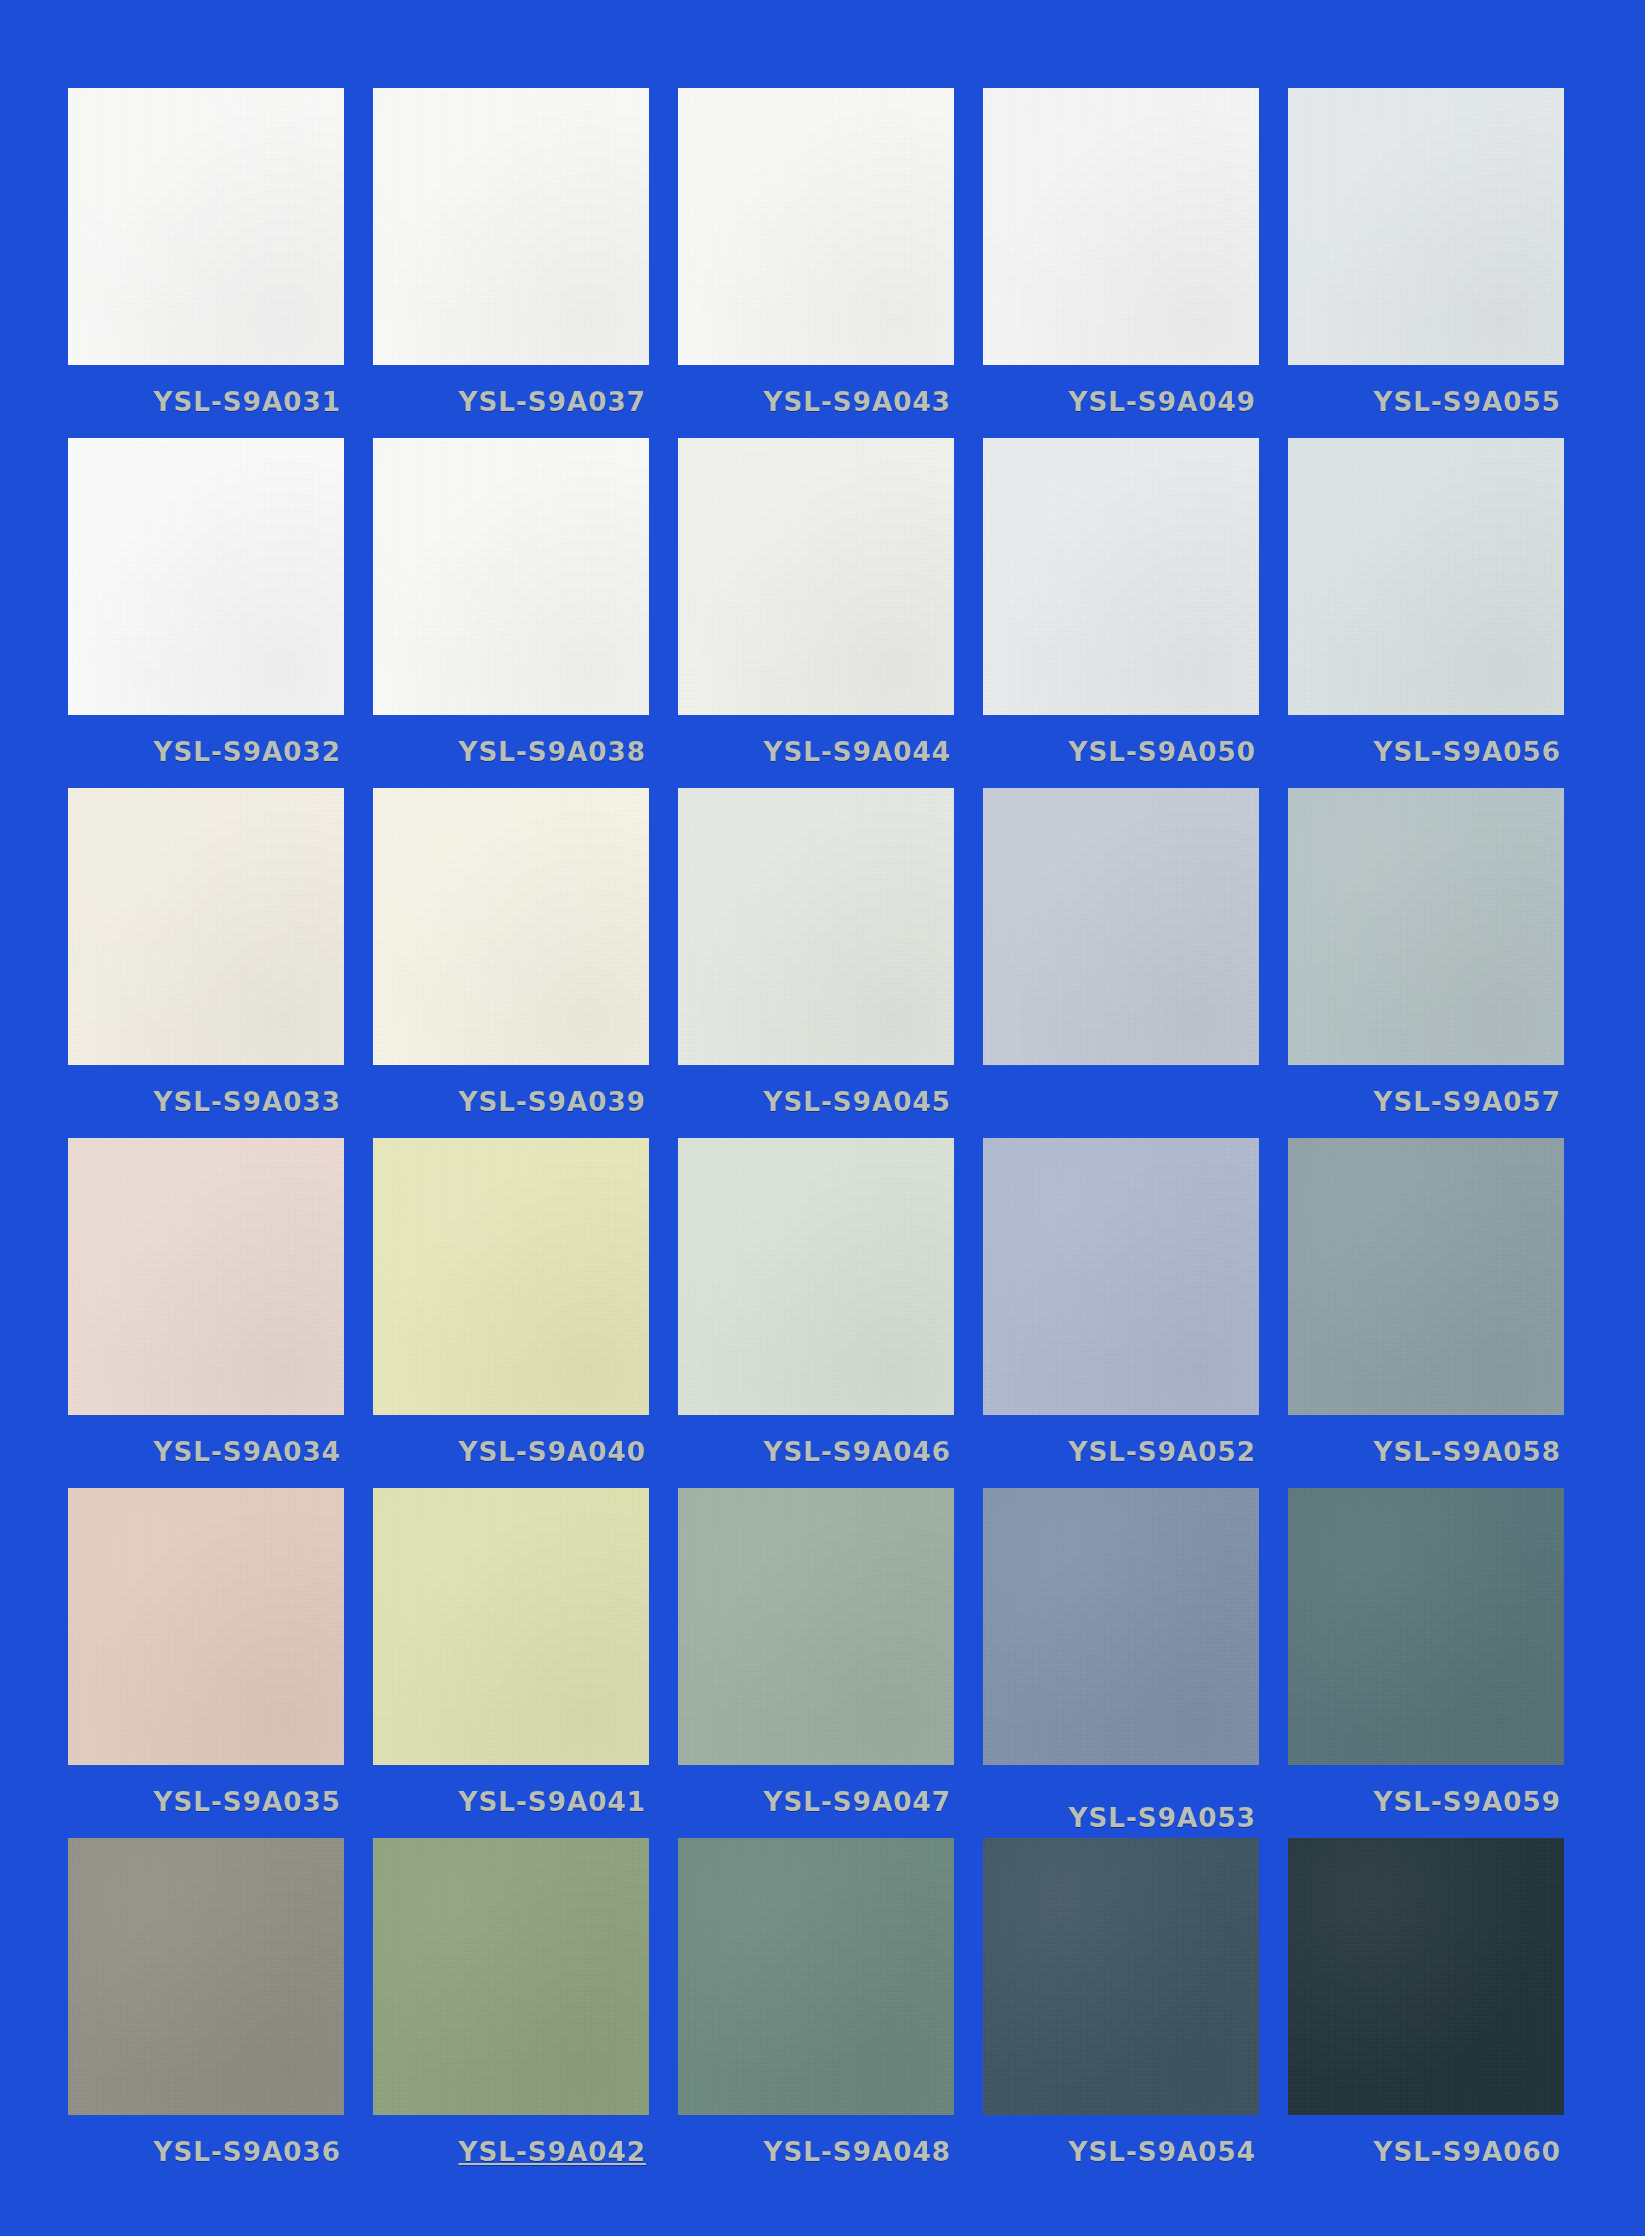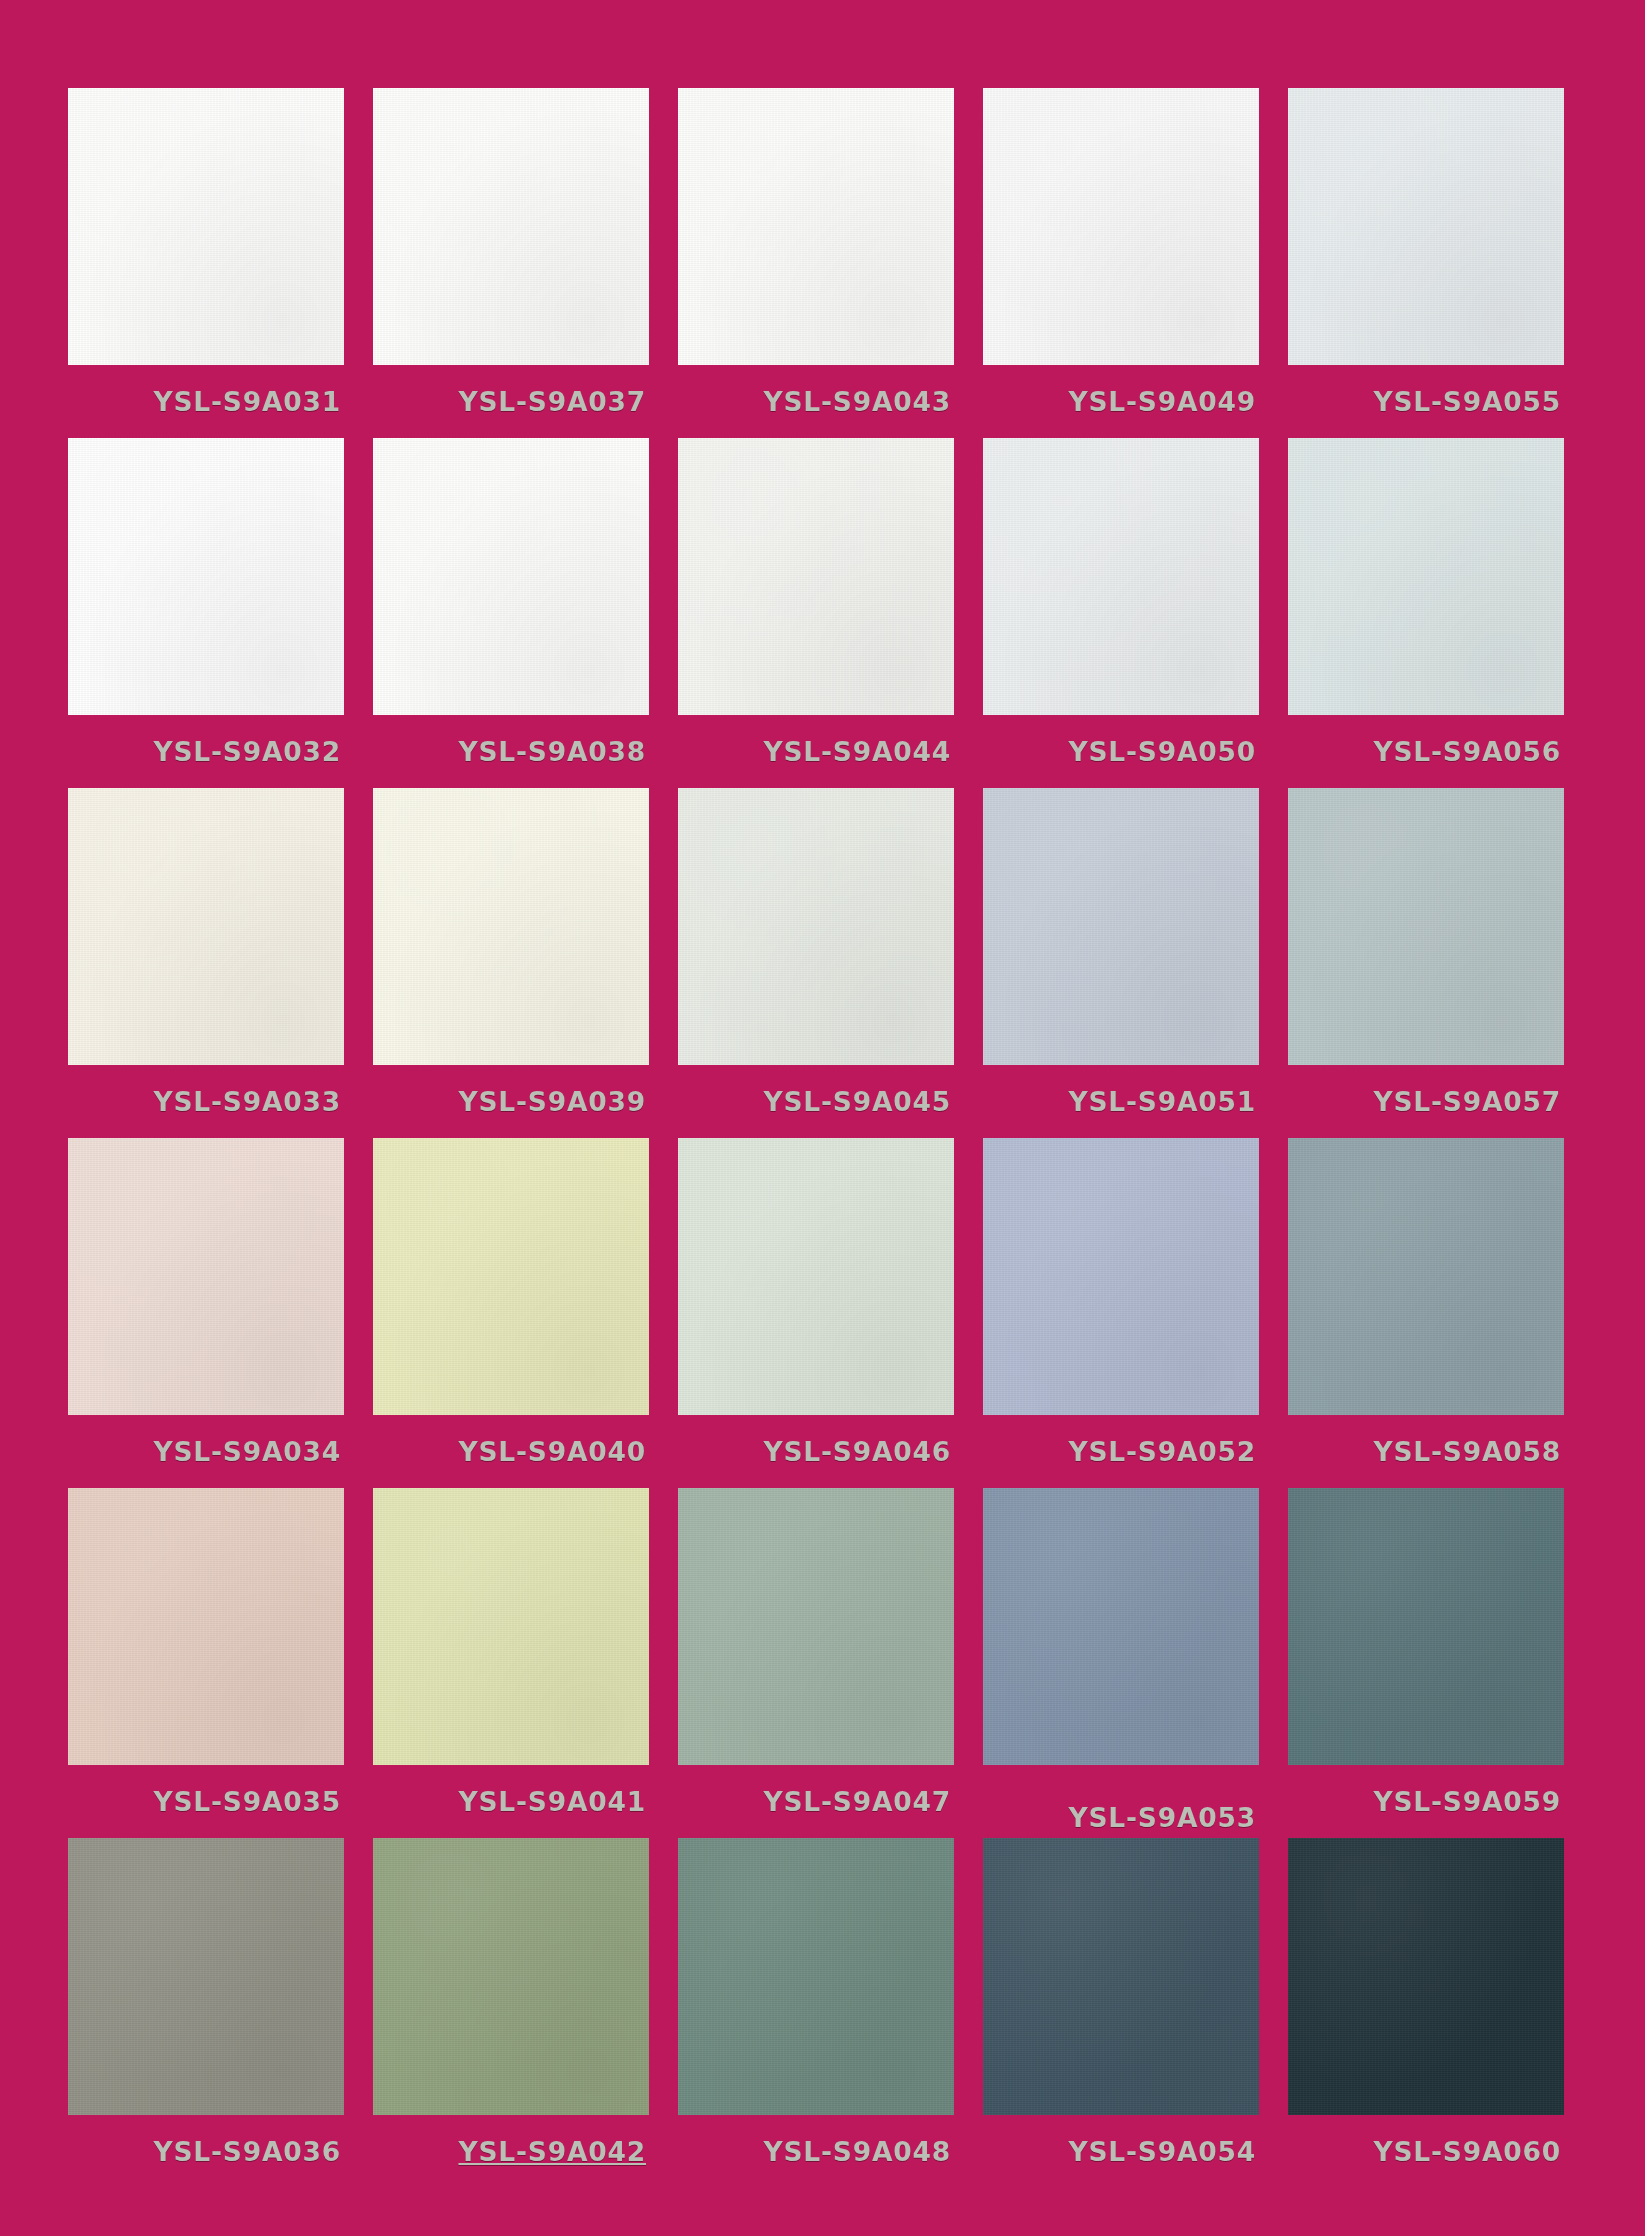--- a/index.html
+++ b/index.html
@@ -94,21 +94,21 @@
   .swatch-row:last-child { margin-bottom: 0; }
 
   .rows-wrap {
     display: flex;
     flex-direction: column;
   }
 </style>
 </head>
 <body style="background-color: rgb(27, 45, 19);">
 
-<div id="swatch-sheet" style="background-color: #be185d;">
+<div id="swatch-sheet" style="background-color: #1d4ed8;">
   <div class="rows-wrap">
 
     <div class="swatch-row">
       <div class="swatch-cell">
         <div class="swatch-chip" style="background-color: rgb(253, 253, 252);"></div>
         <div class="swatch-label-row">
           <span class="swatch-label" style="color: rgb(185, 191, 180);">YSL-S9A031</span>
         </div>
       </div>
       <div class="swatch-cell">
@@ -184,23 +184,20 @@
         </div>
       </div>
       <div class="swatch-cell">
         <div class="swatch-chip" style="background-color: rgb(232, 236, 229);"></div>
         <div class="swatch-label-row">
           <span class="swatch-label" style="color: rgb(185, 191, 180);">YSL-S9A045</span>
         </div>
       </div>
       <div class="swatch-cell">
         <div class="swatch-chip" style="background-color: rgb(199, 206, 217);"></div>
-        <div class="swatch-label-row">
-          <span class="swatch-label" style="color: rgb(185, 191, 180);">YSL-S9A051</span>
-        </div>
       </div>
       <div class="swatch-cell">
         <div class="swatch-chip" style="background-color: rgb(184, 198, 199);"></div>
         <div class="swatch-label-row">
           <span class="swatch-label" style="color: rgb(185, 191, 180);">YSL-S9A057</span>
         </div>
       </div>
     </div>
 
     <div class="swatch-row">

